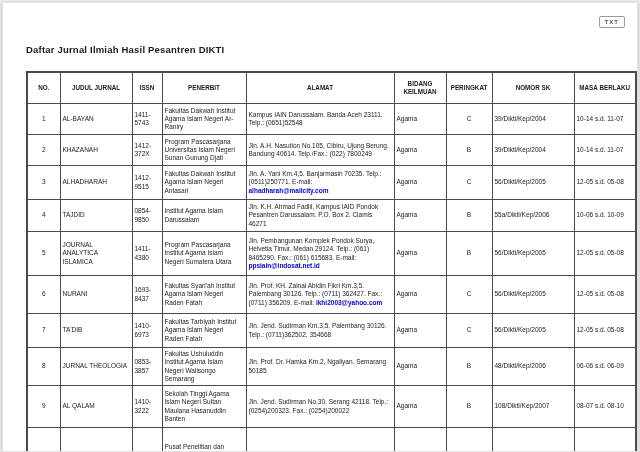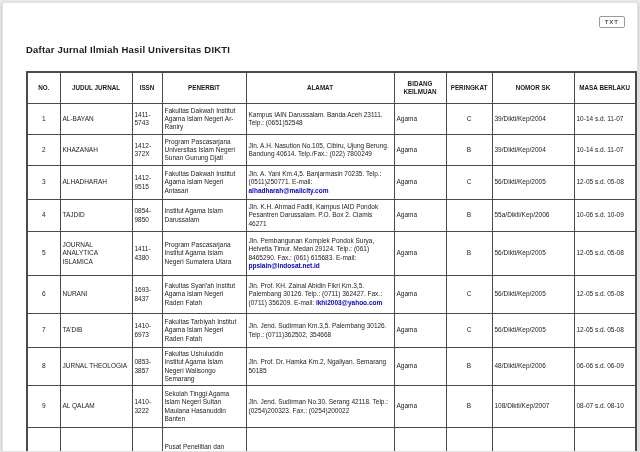--- a/index.html
+++ b/index.html
@@ -63,21 +63,21 @@
   tbody tr:nth-child(9){height:42px}
   tbody tr:nth-child(10){height:40px}
 </style>
 </head>
 <body>
 
 <div class="page">
 
   <div class="txt-badge">TXT</div>
 
-  <div class="doc-title">Daftar Jurnal Ilmiah Hasil Universitas DIKTI</div>
+  <div class="doc-title">Daftar Jurnal Ilmiah Hasil Pesantren DIKTI</div>
 
   <table class="journal">
     <colgroup>
       <col class="c1">
         <col class="c2">
         <col class="c3">
       <col class="c4">
         <col class="c5">
         <col class="c6">
       <col class="c7">

